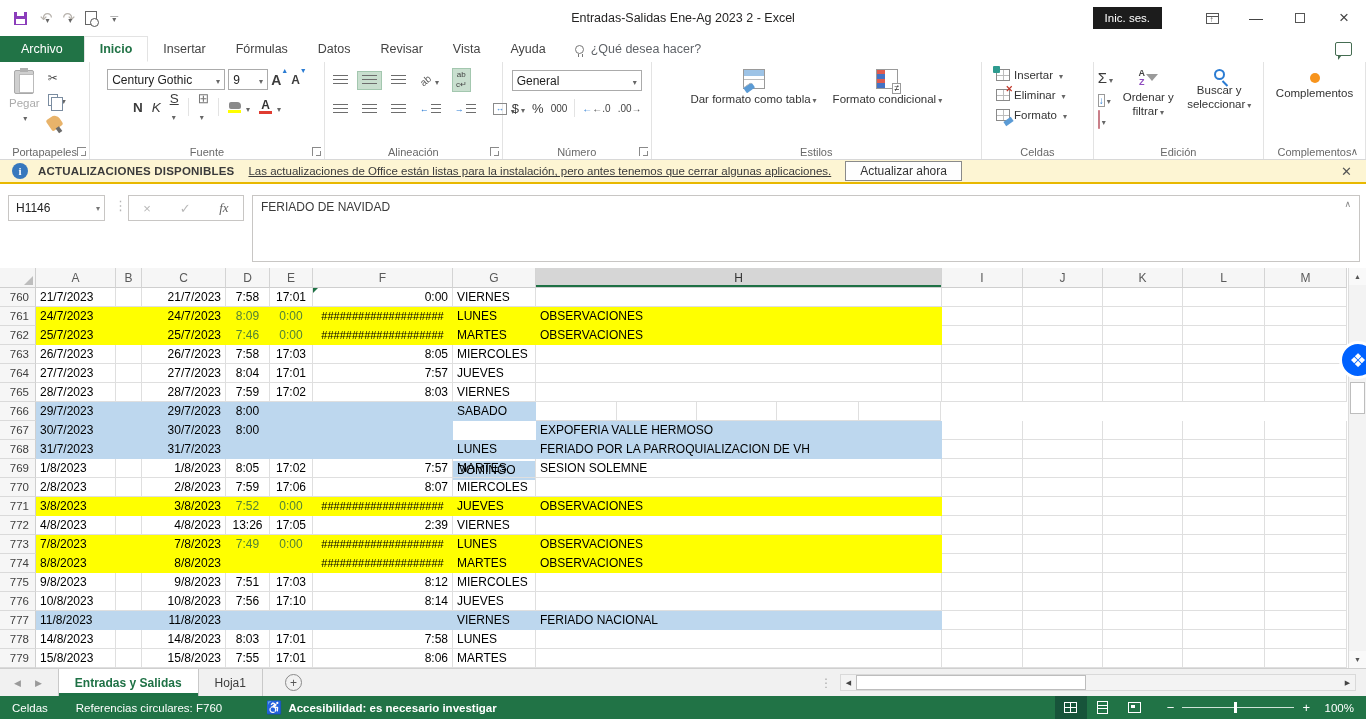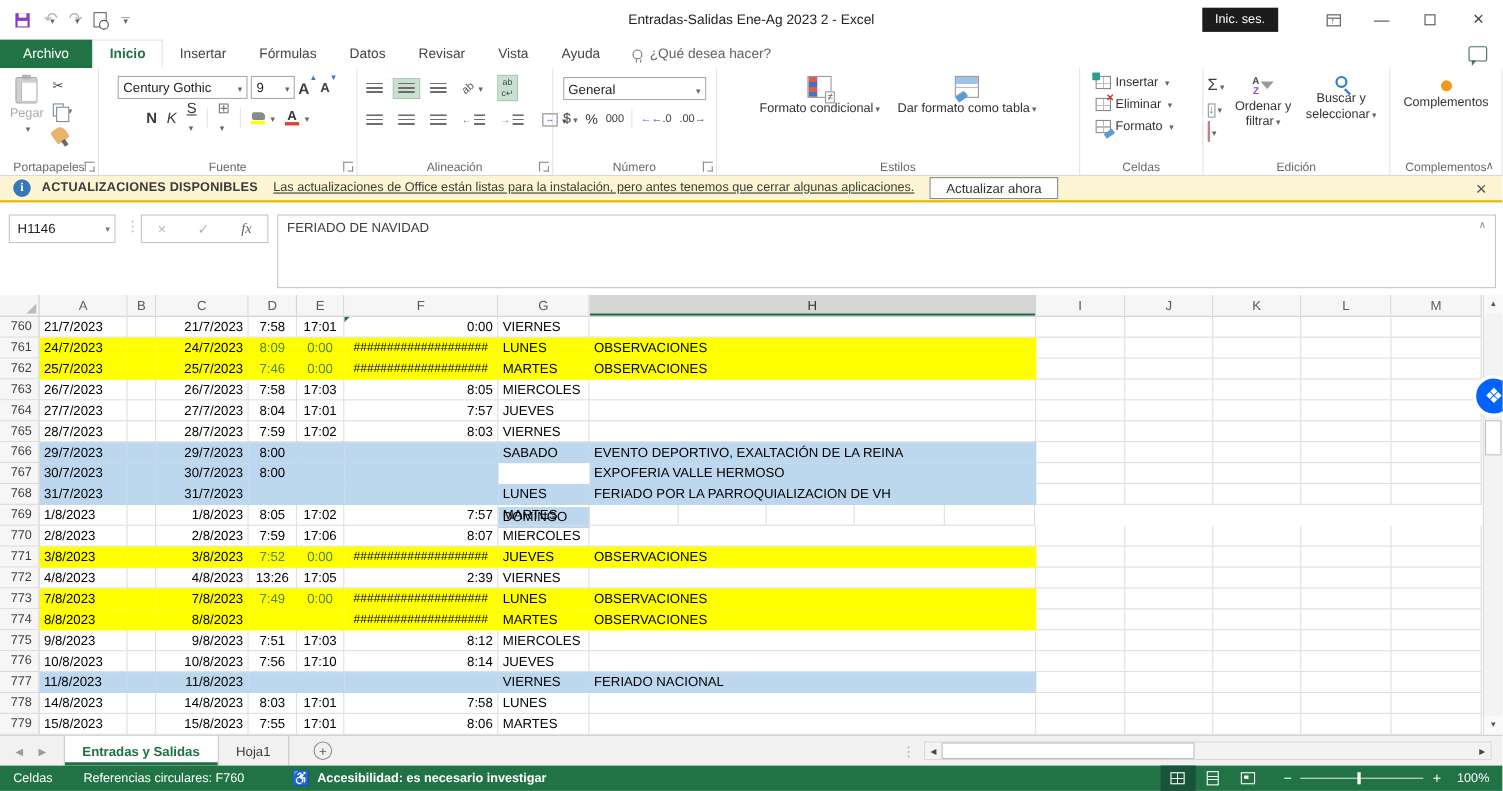--- a/index.html
+++ b/index.html
@@ -385,26 +385,26 @@
         <span style="width:1px;height:18px;background:#e3e3e3;"></span>
         <span class="decbtn"><b>←</b><span>←.0</span></span>
         <span class="decbtn"><span>.00→</span></span>
       </div>
       <span class="rg-label">Número</span>
       <span class="launcher"></span>
     </div>
 
     <div class="rgroup" style="width:338px;justify-content:center;">
       <span class="stylebtn">
+        <span class="ic-table ic-table2"></span>
+        <span><span>Dar formato como tabla</span><span class="dd"></span></span>
+      </span>
+      <span class="stylebtn">
         <span class="ic-condfmt"></span>
         <span><span>Formato condicional</span><span class="dd"></span></span>
-      </span>
-      <span class="stylebtn">
-        <span class="ic-table ic-table2"></span>
-        <span><span>Dar formato como tabla</span><span class="dd"></span></span>
       </span>
       <span class="rg-label">Estilos</span>
     </div>
 
     <div class="rgroup" style="width:114px;flex-direction:column;align-items:flex-start;padding-left:10px;">
       <span class="cellrow">
           <span class="ic-minigrid ins"></span>
           <span>Insertar</span>
           <span class="dd"></span>
         </span>
@@ -595,21 +595,20 @@
       </div>
       <div class="g-row">
         <div class="g-rh">766</div>
         <div class="g-cell c-left fb" style="width: 80px;">29/7/2023</div>
         <div class="g-cell c-left fb" style="width: 26px;"></div>
         <div class="g-cell c-right fb" style="width: 84px;">29/7/2023</div>
         <div class="g-cell c-center fb" style="width: 44px;">8:00</div>
         <div class="g-cell c-center fb" style="width: 43px;"></div>
         <div class="g-cell c-right fb" style="width: 140px;"></div>
         <div class="g-cell c-left fb" style="width: 83px;">SABADO</div>
-        <div class="g-cell c-left fb" style="width: 406px;">EVENTO DEPORTIVO, EXALTACIÓN DE LA REINA</div>
         <div class="g-cell c-left" style="width: 81px;"></div>
         <div class="g-cell c-left" style="width: 80px;"></div>
         <div class="g-cell c-left" style="width: 80px;"></div>
         <div class="g-cell c-left" style="width: 82px;"></div>
         <div class="g-cell c-left" style="width: 82px;"></div>
       </div>
       <div class="g-row">
         <div class="g-rh">767</div>
         <div class="g-cell c-left fb" style="width: 80px;">30/7/2023</div>
         <div class="g-cell c-left fb" style="width: 26px;"></div>
@@ -643,20 +642,21 @@
       </div>
       <div class="g-row">
         <div class="g-rh">769</div>
         <div class="g-cell c-left" style="width: 80px;">1/8/2023</div>
         <div class="g-cell c-left" style="width: 26px;"></div>
         <div class="g-cell c-right" style="width: 84px;">1/8/2023</div>
         <div class="g-cell c-center" style="width: 44px;">8:05</div>
         <div class="g-cell c-center" style="width: 43px;">17:02</div>
         <div class="g-cell c-right" style="width: 140px;">7:57</div>
         <div class="g-cell c-left" style="width: 83px;">MARTES</div>
+        <div class="g-cell c-left" style="width: 406px;">SESION SOLEMNE</div>
         <div class="g-cell c-left" style="width: 81px;"></div>
         <div class="g-cell c-left" style="width: 80px;"></div>
         <div class="g-cell c-left" style="width: 80px;"></div>
         <div class="g-cell c-left" style="width: 82px;"></div>
         <div class="g-cell c-left" style="width: 82px;"></div>
       </div>
       <div class="g-row">
         <div class="g-rh">770</div>
         <div class="g-cell c-left" style="width: 80px;">2/8/2023</div>
         <div class="g-cell c-left" style="width: 26px;"></div>

